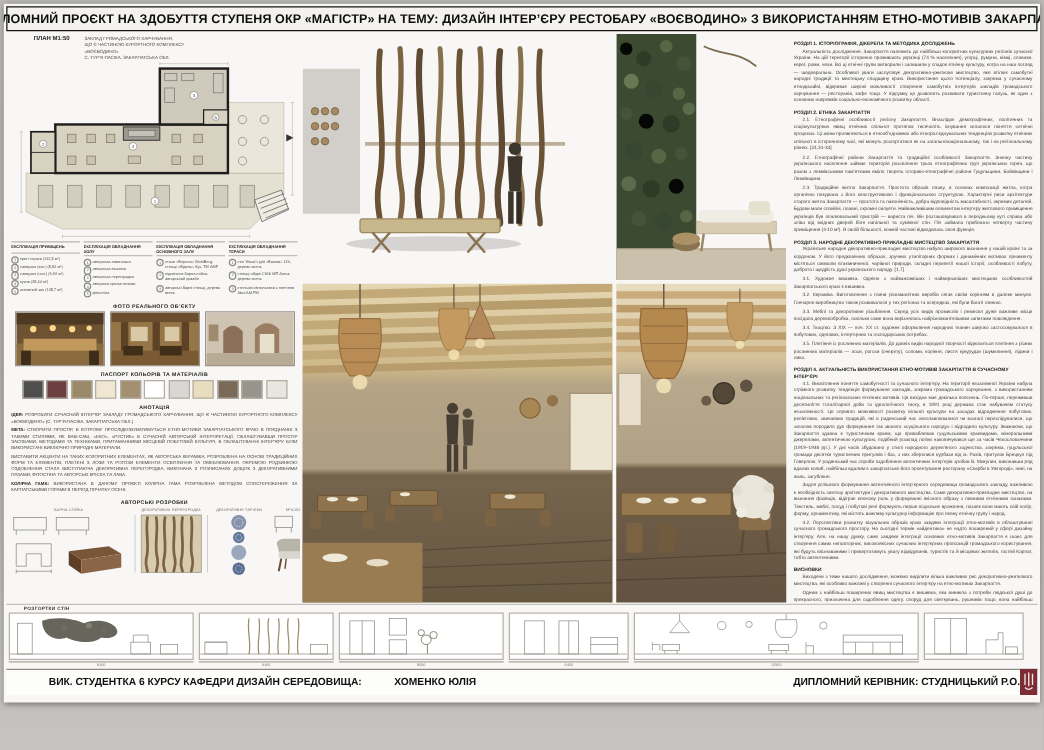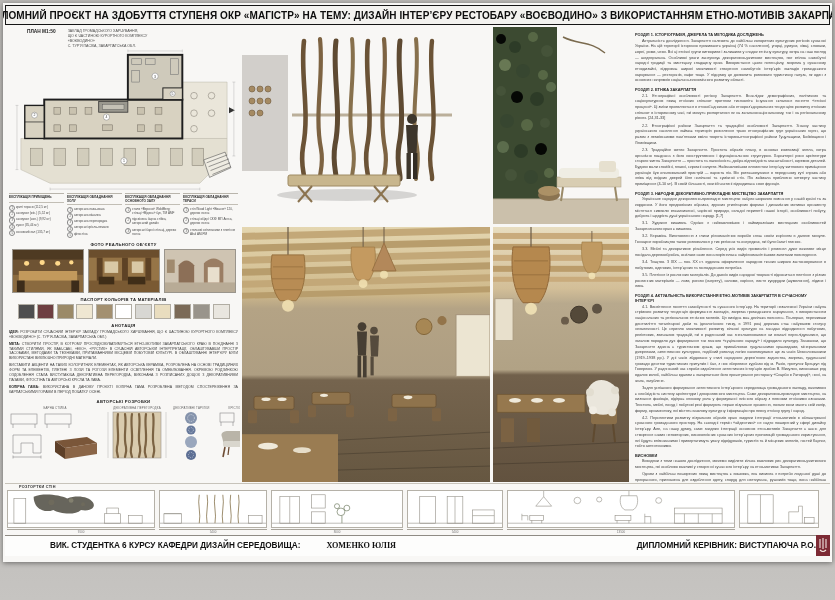--- a/index.html
+++ b/index.html
@@ -70,22 +70,22 @@
   .elev { border-top:.6px solid #c7c3ba; margin:1px 2px 0; padding:1px 2px 0; }
   .elev-title { font-size:3.8px; font-weight:bold; color:#333; margin:0 0 1px 12px; letter-spacing:.3px; }
   .elev-row { display:flex; gap:4px; align-items:flex-start; }
   .panel { background:#fff; border:.4px solid #b5b1a8; height:38px; position:relative; overflow:hidden; }
   .panel svg { width:100%; height:100%; display:block; }
   .pdim { text-align:center; font-size:3px; color:#777; line-height:1; border-top:.4px solid #a9a59c; margin-top:1px; padding-top:.5px; }
 
   
   .footer { height:21px; margin:1px 2px 0; background:#fdfdfc; border-top:.8px solid #8f8b84;
             display:flex; align-items:center; font-size:8.2px; font-weight:bold; color:#111; white-space:nowrap; }
-  .footer .f-left { margin-left:11px;padding-left:34px; }
-  .footer .f-name { margin-left:26px;font-family:Liberation Serif, serif; }
+  .footer .f-left { margin-left:0;padding-left:34px; }
+  .footer .f-name { margin-left:26px; }
   .footer .f-center { margin-left:auto; }
   .footer .f-right { margin-left:auto; margin-right:6px; }
   .logo { width:14px; height:21px; display:flex; align-items:center; justify-content:center; }
 </style>
 </head>
 <body>
 
 <div class="canvas">
   <div class="poster">
 
@@ -767,21 +767,21 @@
           </svg>
             </div>
         </div>
 
       </div>
     </div>
 
     <footer class="footer">
       <span class="f-left">ВИК. СТУДЕНТКА 6 КУРСУ КАФЕДРИ ДИЗАЙН СЕРЕДОВИЩА:</span>
       <span class="f-name">ХОМЕНКО ЮЛІЯ</span>
-      <span class="f-center">ДИПЛОМНИЙ КЕРІВНИК: ВИСТУПАЮЧА Р.О.</span>
+      <span class="f-center">ДИПЛОМНИЙ КЕРІВНИК: СТУДНИЦЬКИЙ Р.О.</span>
       <span class="logo">
         <svg width="14" height="21" viewBox="0 0 14 21">
           <rect width="14" height="21" fill="#7d2b35"></rect>
           <g stroke="#f2e8e2" stroke-width="1.1" fill="none">
             <line x1="4" y1="4" x2="4" y2="13"></line>
               <line x1="7" y1="3" x2="7" y2="14"></line>
               <line x1="10" y1="4" x2="10" y2="13"></line>
             <path d="M4,15 Q7,18 10,15"></path>
           </g>
         </svg>

